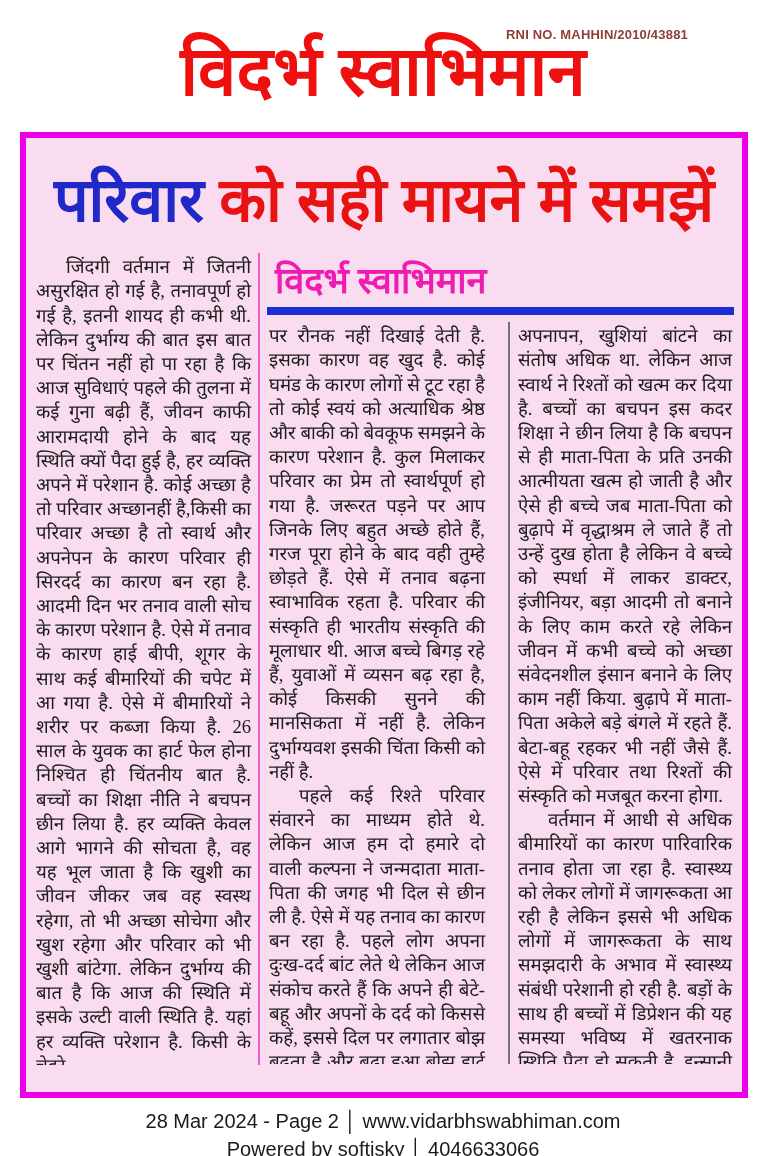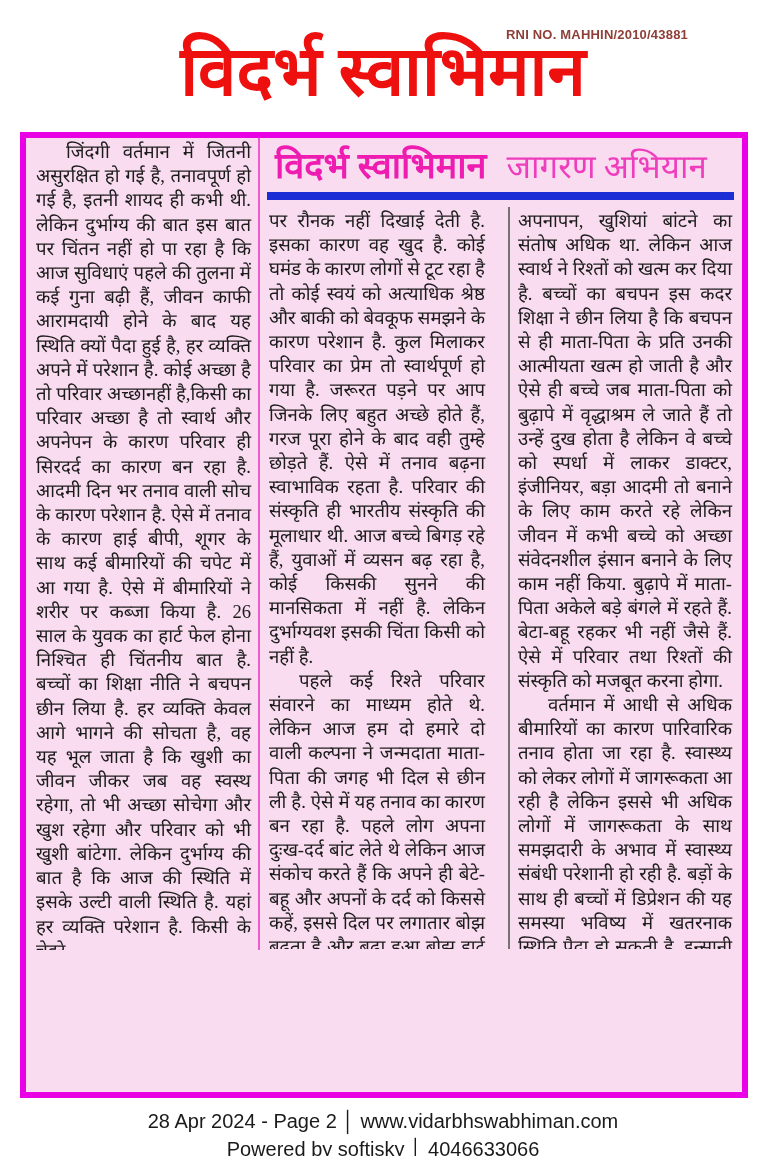--- a/index.html
+++ b/index.html
@@ -79,47 +79,49 @@
 
 <div class="page">
 
   <div class="masthead">
     <div class="rni">RNI NO. MAHHIN/2010/43881</div>
     <div class="masthead-title">विदर्भ स्वाभिमान</div>
   </div>
 
   <div class="article-box">
 
+    <div class="headline">
+      <span class="hl-1">परिवार</span><span class="hl-2"> को सही मायने में  समझें</span>
+    </div>
 
     <div class="content">
 
       <div class="col col-1">
         <p class="indent">जिंदगी वर्तमान में जितनी असुरक्षित हो गई है, तनावपूर्ण हो गई है, इतनी शायद ही कभी थी. लेकिन दुर्भाग्य की बात इस बात पर चिंतन नहीं हो पा रहा है कि आज सुविधाएं पहले की तुलना में कई गुना बढ़ी हैं, जीवन काफी आरामदायी होने के बाद यह स्थिति क्यों पैदा हुई है, हर व्यक्ति अपने में परेशान है. कोई अच्छा है तो परिवार अच्छानहीं है,किसी का परिवार अच्छा है तो स्वार्थ और अपनेपन के कारण परिवार ही सिरदर्द का कारण बन रहा है. आदमी दिन भर तनाव वाली सोच के कारण परेशान है. ऐसे में तनाव के कारण हाई बीपी, शूगर के साथ कई बीमारियों की चपेट में  आ गया है. ऐसे में बीमारियों ने शरीर पर कब्जा किया है. 26 साल के युवक का हार्ट फेल होना निश्चित ही चिंतनीय बात है. बच्चों का शिक्षा नीति ने बचपन छीन लिया है. हर व्यक्ति केवल आगे भागने की सोचता है, वह यह भूल जाता है कि खुशी का जीवन जीकर जब वह स्वस्थ रहेगा, तो भी अच्छा सोचेगा और खुश रहेगा और परिवार को भी खुशी बांटेगा. लेकिन दुर्भाग्य की बात है कि आज की स्थिति में इसके उल्टी वाली स्थिति है. यहां हर व्यक्ति परेशान है. किसी के चेहरे</p>
       </div>
 
       <div class="right-area">
         <div class="kicker">
           <span class="kicker-brand">विदर्भ स्वाभिमान</span>
-          <span class="kicker-campaign">जागरण अभियान</span>
         </div>
         <div class="kicker-rule"></div>
 
         <div class="two-cols">
           <div class="col col-2">
             <p>पर रौनक नहीं दिखाई देती है. इसका कारण वह खुद है. कोई घमंड के कारण लोगों  से टूट रहा है तो कोई स्वयं को अत्याधिक श्रेष्ठ और बाकी को बेवकूफ समझने के कारण परेशान है. कुल मिलाकर परिवार का प्रेम तो स्वार्थपूर्ण हो गया है. जरूरत पड़ने पर आप जिनके लिए बहुत अच्छे होते हैं, गरज पूरा होने के बाद वही तुम्हे छोड़ते हैं. ऐसे में तनाव बढ़ना स्वाभाविक रहता है. परिवार की संस्कृति ही भारतीय संस्कृति की मूलाधार थी. आज बच्चे बिगड़ रहे हैं, युवाओं में व्यसन बढ़ रहा है, कोई किसकी सुनने की मानसिकता में नहीं है. लेकिन दुर्भाग्यवश इसकी चिंता किसी को नहीं है.</p>
             <p class="indent">पहले कई रिश्ते परिवार संवारने का माध्यम होते थे. लेकिन आज हम दो हमारे दो वाली कल्पना ने जन्मदाता माता-पिता की जगह भी दिल से छीन ली है. ऐसे में यह तनाव का कारण बन रहा है. पहले लोग अपना दुःख-दर्द बांट लेते थे लेकिन आज संकोच करते हैं कि अपने ही बेटे-बहू और अपनों के दर्द को किससे कहें, इससे दिल पर लगातार बोझ बढ़ता है और बढ़ा हुआ बोझ हार्ट अटैक अथवा विभिन्न बीमारियों का कारण बनता है. पहले कमाई कम थी लेकिन</p>
           </div>
           <div class="col col-3">
             <p>अपनापन, खुशियां बांटने का संतोष अधिक था. लेकिन आज स्वार्थ ने रिश्तों को खत्म कर दिया है. बच्चों का बचपन इस कदर शिक्षा ने छीन लिया है कि बचपन से ही माता-पिता के प्रति उनकी आत्मीयता खत्म हो जाती है और ऐसे ही बच्चे जब माता-पिता को बुढ़ापे में वृद्धाश्रम ले जाते हैं तो उन्हें दुख होता है लेकिन वे बच्चे को स्पर्धा में लाकर डाक्टर, इंजीनियर, बड़ा आदमी तो बनाने के लिए काम करते रहे लेकिन जीवन में कभी बच्चे को अच्छा संवेदनशील इंसान बनाने के लिए काम नहीं  किया. बुढ़ापे में  माता-पिता अकेले बड़े बंगले में रहते हैं. बेटा-बहू रहकर भी नहीं जैसे हैं. ऐसे में परिवार तथा रिश्तों की संस्कृति को मजबूत करना होगा.</p>
             <p class="indent">वर्तमान में आधी से अधिक बीमारियों का कारण पारिवारिक तनाव होता जा रहा है. स्वास्थ्य को लेकर लोगों में जागरूकता आ रही है लेकिन इससे भी अधिक लोगों में जागरूकता के साथ समझदारी के अभाव में स्वास्थ्य संबंधी परेशानी हो रही है. बड़ों के साथ ही बच्चों  में  डिप्रेशन की यह समस्या भविष्य में  खतरनाक स्थिति पैदा हो सकती है. इन्सानी जीवन में  रिश्ते ही खुशियं का सदैव माध्यम होते हैं.</p>
           </div>
         </div>
       </div>
 
     </div>
   </div>
 
   <div class="footer">
-    <div>28 Apr 2024 - Page 2 │ www.vidarbhswabhiman.com</div>
+    <div>28 Mar 2024 - Page 2 │ www.vidarbhswabhiman.com</div>
     <div>Powered by softisky │ 4046633066</div>
   </div>
 
 </div>
 
 </body></html>

